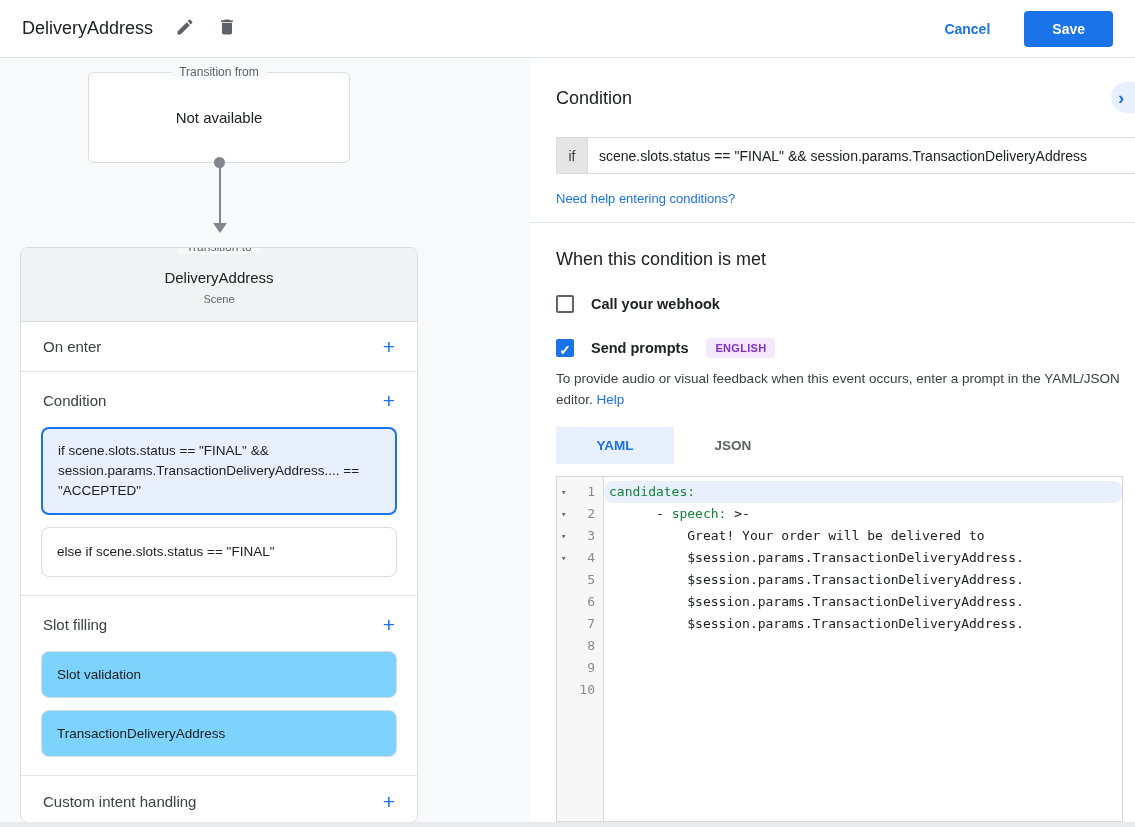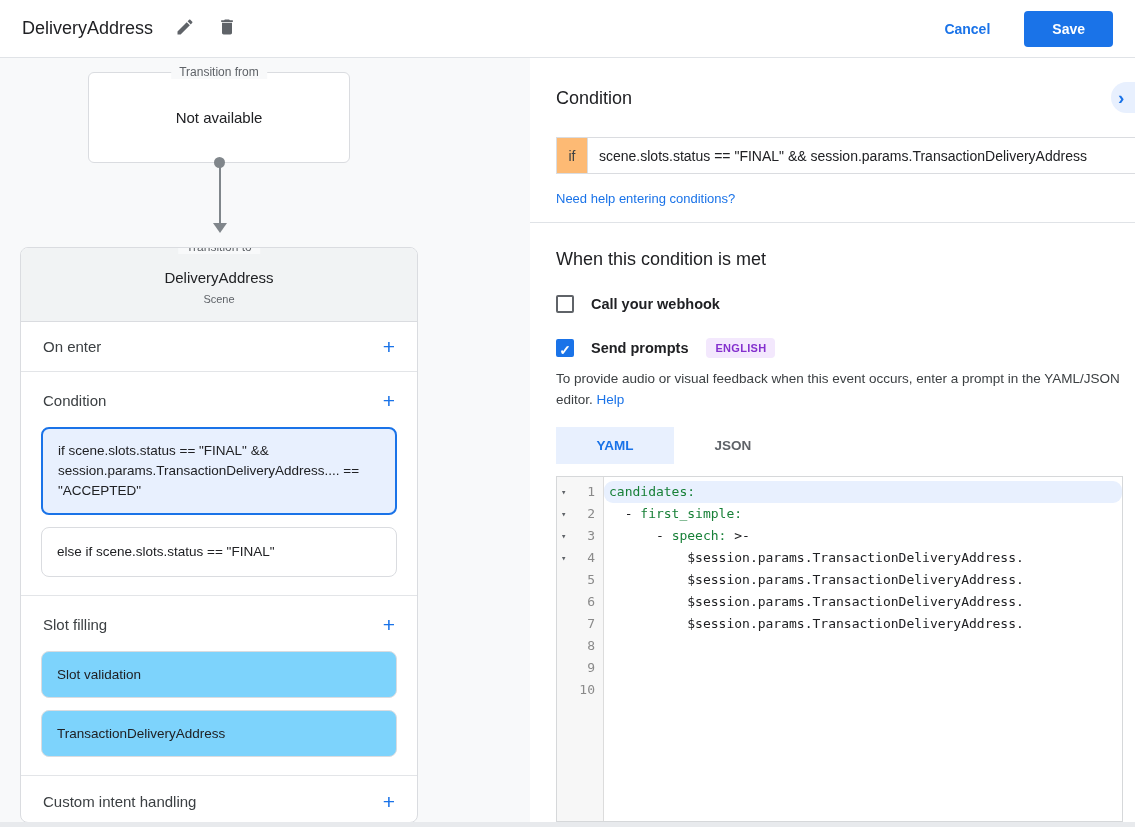--- a/index.html
+++ b/index.html
@@ -66,21 +66,21 @@
               color:#202124; cursor:pointer; }
 
   
   .rp-title { font-size:18px; color:#202124; margin-top:30px; }
   .expand-btn { position:absolute; right:0; top:24px; width:26px; height:31px;
                 background:#e8f0fe; border:none; border-radius:16px 0 0 16px;
                 color:#1a73e8; font-size:19px; font-weight:bold; cursor:pointer;
                 padding-left:7px; text-align:left; line-height:29px; }
   .if-row { margin-top:28px; height:37px; display:flex; border:1px solid #dadce0;
             border-right:none; width:581px; overflow:hidden; }
-  .if-label { width:31px; background:#fdba74; border-right:1px solid #dadce0;
+  .if-label { width:31px; background:#e5e5e5; border-right:1px solid #dadce0;
               display:flex; align-items:center; justify-content:center;
               font-size:14px; color:#3c4043; flex:none; }
   .if-input { flex:1; border:none; outline:none; font-size:14px; color:#202124;
               padding:0 0 0 11px; font-family:"Liberation Sans", sans-serif;
               background:#fff; }
   .help-link { display:inline-block; margin-top:17px; color:#1a73e8;
                font-size:13px; text-decoration:none; }
   .rp-divider { position:absolute; left:0; right:0; top:164px;
                 border-top:1px solid #e0e3e7; }
   .when-title { font-size:18px; color:#202124; margin-top:42px; }
@@ -243,22 +243,22 @@
         <div class="gut-cell"><span class="fold-arrow">▾</span><span>4</span></div>
         <div class="gut-cell"><span>5</span></div>
         <div class="gut-cell"><span>6</span></div>
         <div class="gut-cell"><span>7</span></div>
         <div class="gut-cell"><span>8</span></div>
         <div class="gut-cell"><span>9</span></div>
         <div class="gut-cell"><span>10</span></div>
       </div>
       <div class="code-col">
         <div class="code-line hl"><span></span><span class="tok-key">candidates:</span><span></span></div>
-        <div class="code-line"><span>  - </span><span class="tok-key">first_simple:</span><span></span></div>
         <div class="code-line"><span>      - </span><span class="tok-key">speech:</span><span> &gt;-</span></div>
+        <div class="code-line"><span>          Great! Your order will be delivered to</span></div>
         <div class="code-line"><span>          $session.params.TransactionDeliveryAddress.</span></div>
         <div class="code-line"><span>          $session.params.TransactionDeliveryAddress.</span></div>
         <div class="code-line"><span>          $session.params.TransactionDeliveryAddress.</span></div>
         <div class="code-line"><span>          $session.params.TransactionDeliveryAddress.</span></div>
         <div class="code-line"><span></span></div>
       </div>
     </div>
   </div>
 
   <div class="bottom-strip"></div>

